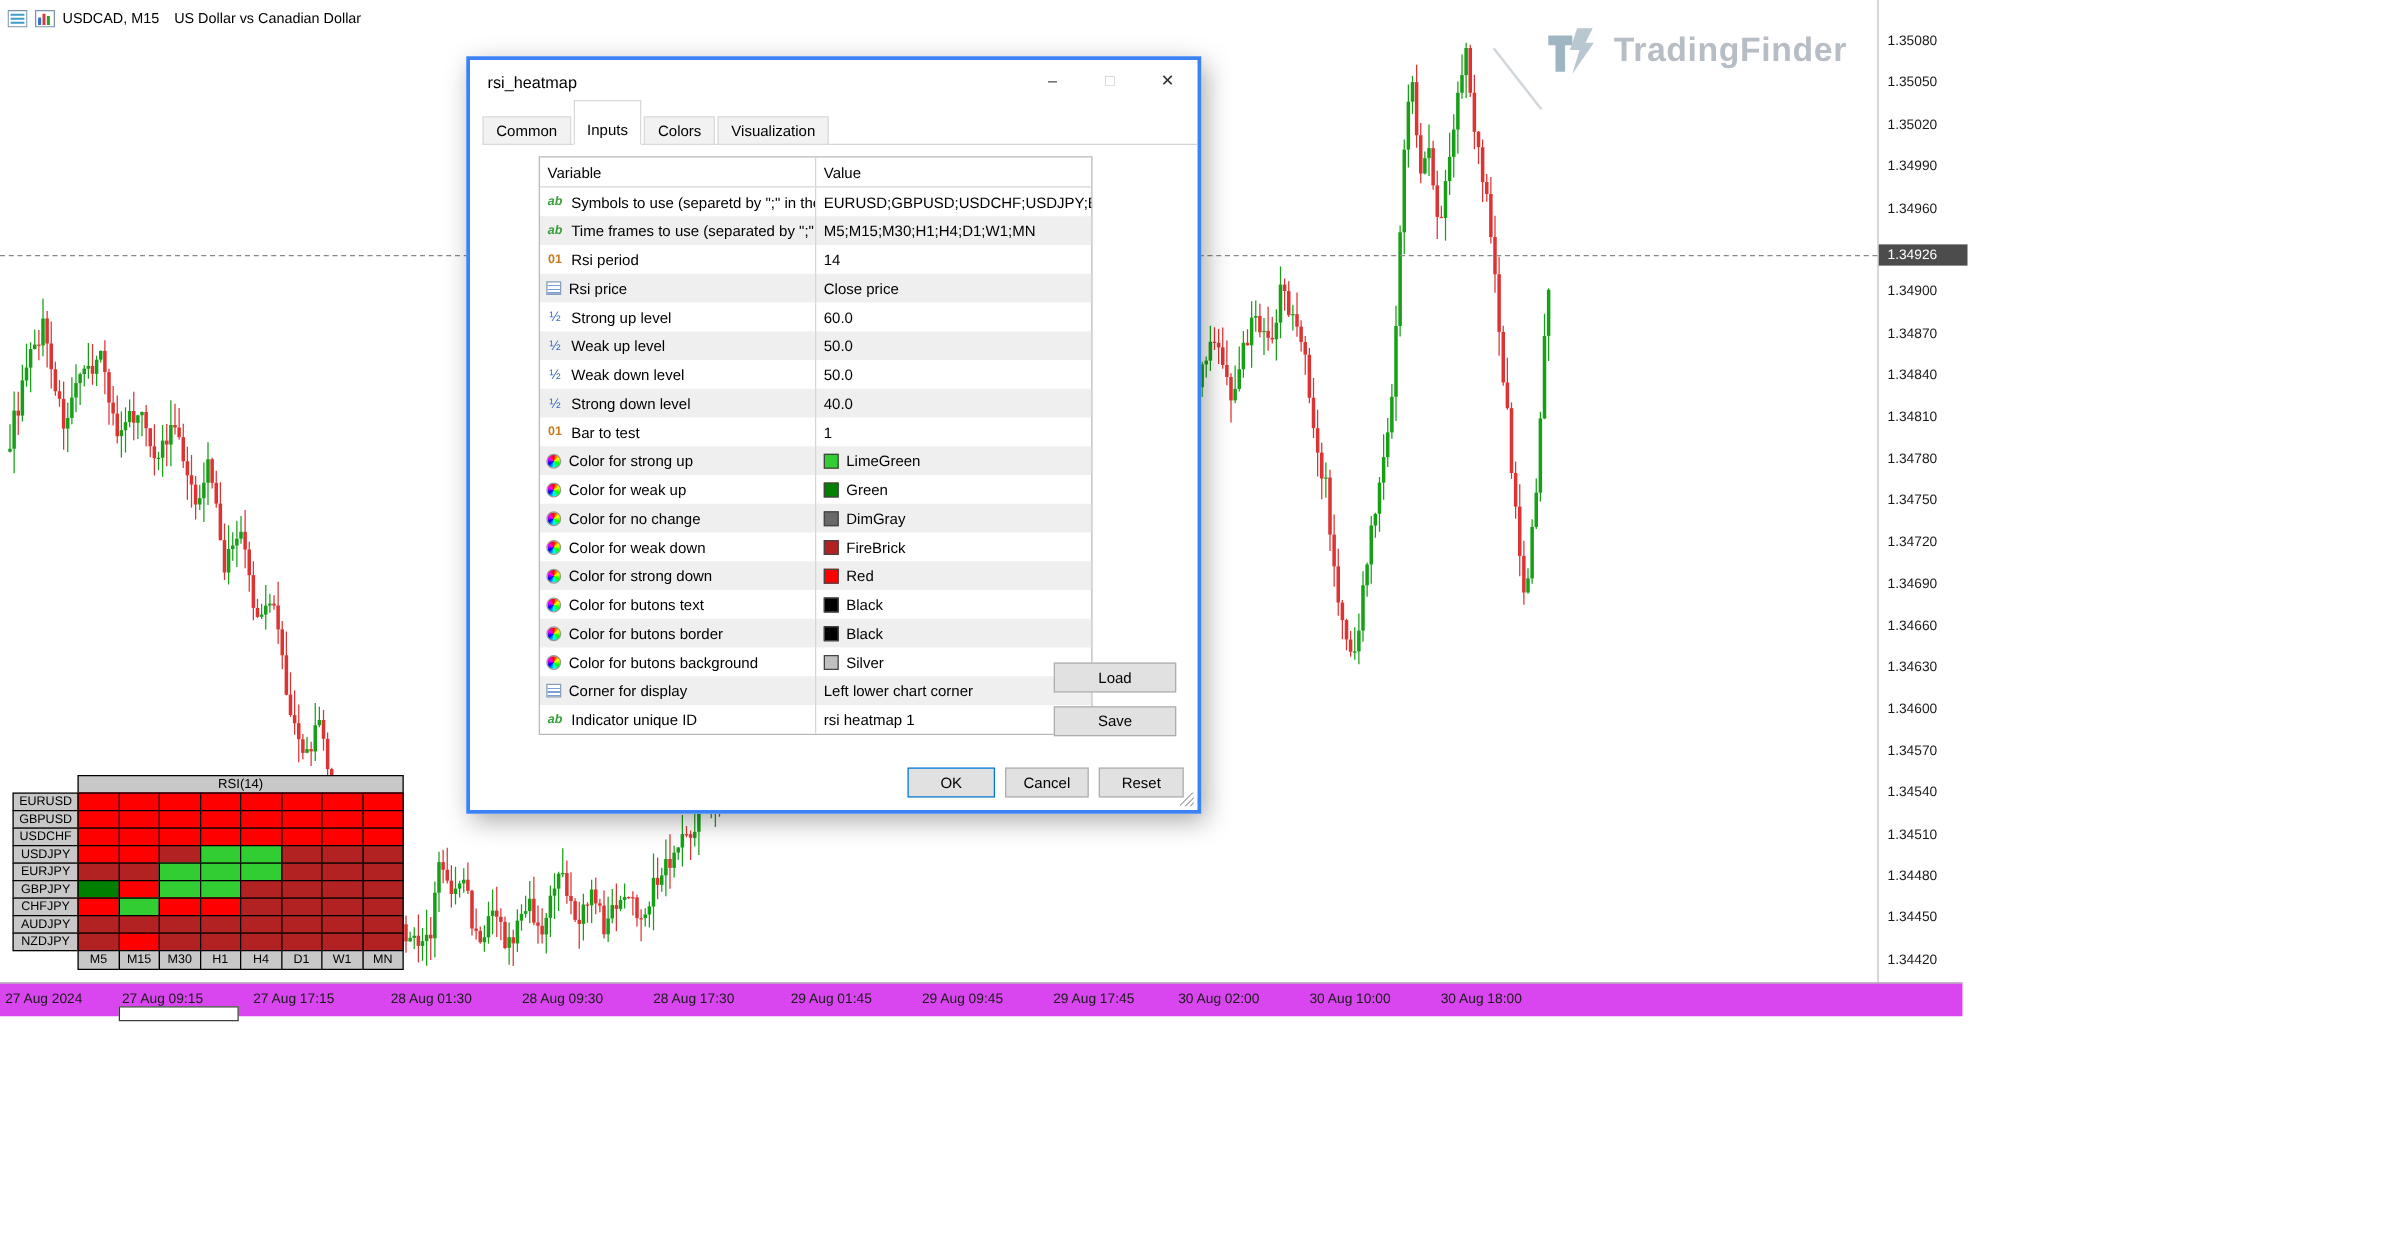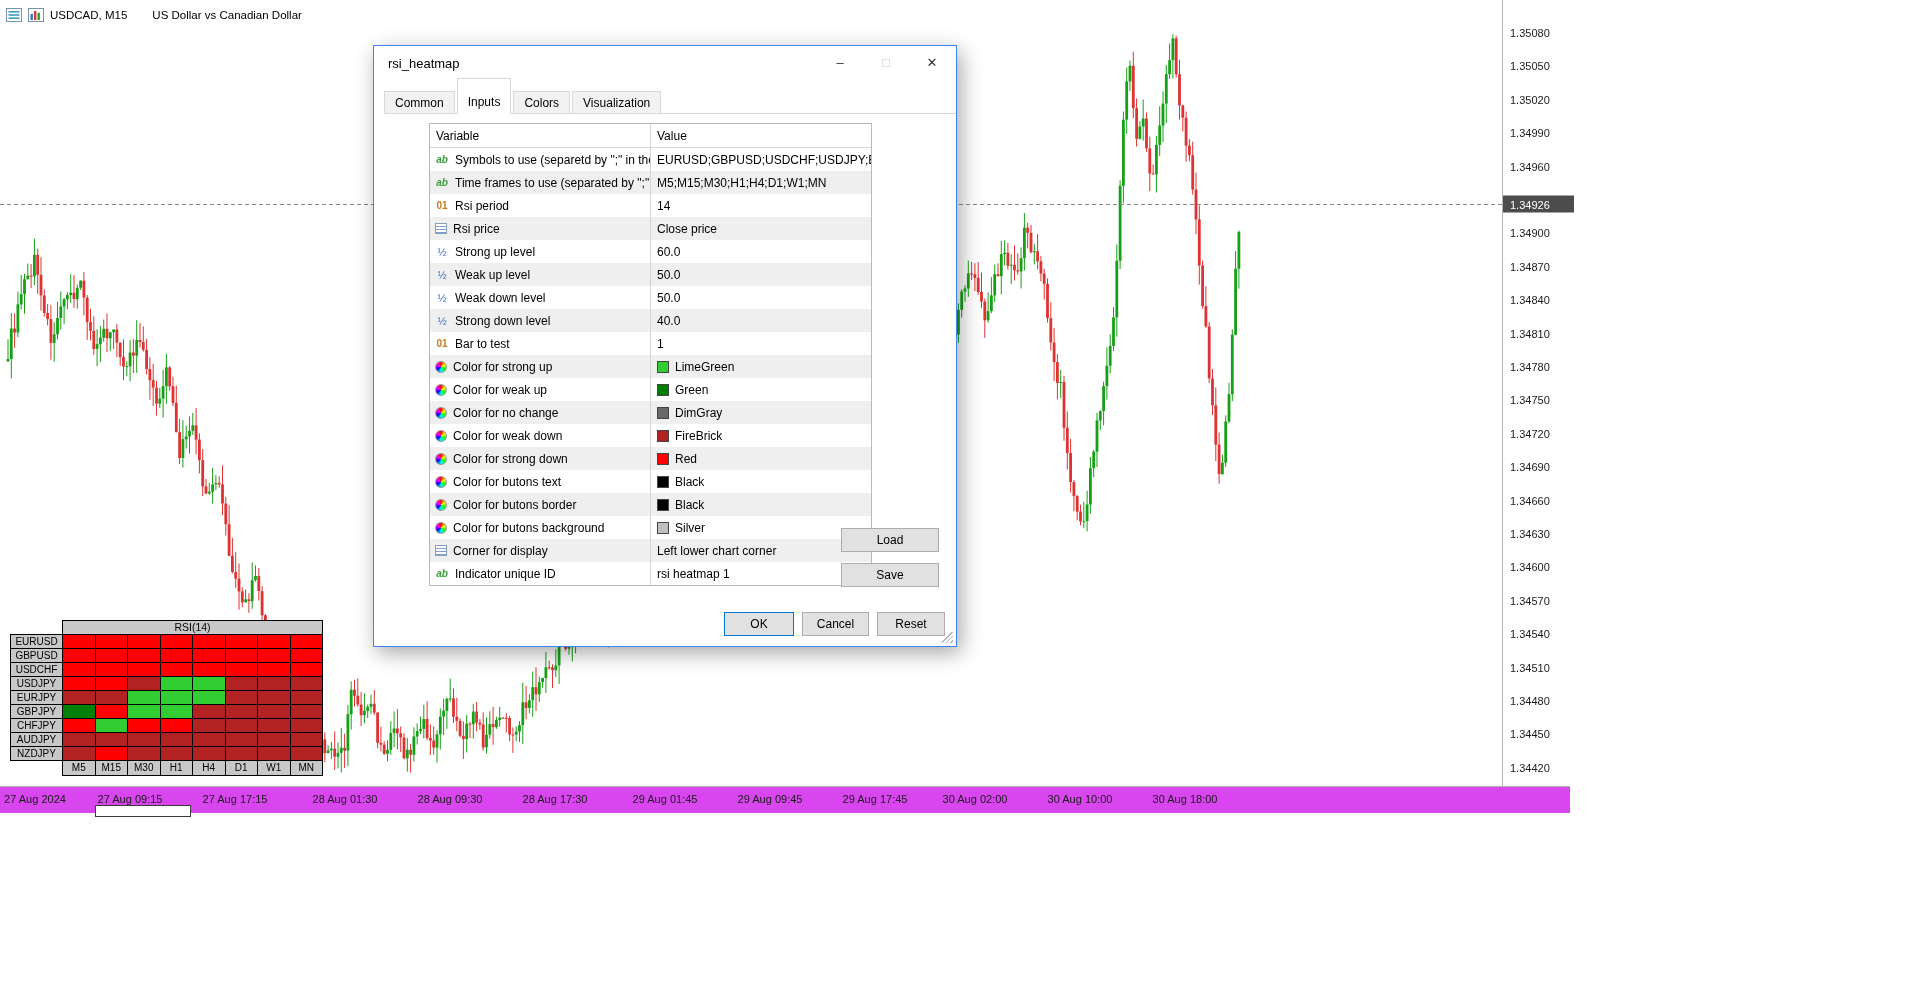--- a/index.html
+++ b/index.html
@@ -3,21 +3,21 @@
 <meta charset="utf-8">
 <style>
   html,body{margin:0;padding:0;background:#fff;}
   body{width:1920px;height:997px;font-family:"Liberation Sans",sans-serif;-webkit-font-smoothing:antialiased;}
   .screen{position:relative;width:1920px;height:997px;overflow:hidden;background:#fff;}
 
   
   .chart{position:absolute;left:0;top:0;width:1502px;height:786px;background:#fff;border-right:1px solid #b5b5b5;}
   #candles-svg{position:absolute;left:0;top:0;pointer-events:none;}
   .symbol-label{position:absolute;left:6px;top:8px;display:flex;align-items:center;gap:6px;font-size:11.5px;color:#000;z-index:2;}
-  .symbol-label .desc{margin-left:19px;}
+  .symbol-label .desc{margin-left:6px;}
   .tb-icon{display:inline-flex;}
 
   
   .watermark{position:absolute;left:1185px;top:0;width:340px;height:80px;display:flex;align-items:center;padding-left:44px;gap:12px;z-index:1;box-sizing:border-box;}
   .wm-text{font-size:27px;color:#b7bdc4;letter-spacing:.5px;font-weight:bold;}
   .wm-diag{position:absolute;height:2px;background:#d2d7db;}
   .wm-diag1{left:306px;top:22px;width:62px;transform:rotate(52deg);}
   .wm-diag2{left:-2px;top:62px;width:62px;transform:rotate(52deg);}
 
   
@@ -31,21 +31,21 @@
   .partial-box{position:absolute;left:95px;top:805px;width:94px;height:10px;border:1px solid #3c3c3c;background:#fff;z-index:4;}
 
   
   .hm{position:absolute;left:10px;top:620px;width:313px;height:140px;z-index:3;font-size:10px;color:#000;}
   .hm-title{position:absolute;left:52px;top:0;width:261px;height:15px;background:#c8c8c8;border:1px solid #000;box-sizing:border-box;text-align:center;line-height:13px;font-size:10.5px;}
   .hm-label{position:absolute;left:0;width:53px;height:15px;background:#c8c8c8;border:1px solid #000;box-sizing:border-box;text-align:center;line-height:13px;overflow:hidden;}
   .hm-cell{position:absolute;width:33.5px;height:15px;border:1px solid #000;box-sizing:border-box;}
   .hm-tf{position:absolute;top:140px;width:33.5px;height:16px;background:#c8c8c8;border:1px solid #000;box-sizing:border-box;text-align:center;line-height:14px;}
 
   
-  .dialog{position:absolute;left:373px;top:45px;width:582px;height:600px;background:#fff;border:1px solid #3b82f6;box-shadow:4px 6px 20px rgba(0,0,0,.35);z-index:10;font-size:12px;color:#000;}
+  .dialog{position:absolute;left:373px;top:45px;width:582px;height:600px;background:#fff;border:3px solid #3b82f6;box-shadow:4px 6px 20px rgba(0,0,0,.35);z-index:10;font-size:12px;color:#000;}
   .dlg-title{height:34px;display:flex;align-items:center;padding-left:14px;font-size:13px;}
   .dlg-winbtns{position:absolute;right:1px;top:1px;display:flex;}
   .wbtn{width:46px;height:30px;display:flex;align-items:center;justify-content:center;font-size:13px;color:#333;cursor:default;}
   .wbtn.max{color:#c9c9c9;}
   .dlg-tabs{display:flex;align-items:flex-end;height:24px;margin:9px 0 0 10px;border-bottom:1px solid #d4d4d4;padding-right:12px;}
   .tab{padding:4px 10px 3px;border:1px solid #d9d9d9;background:#f2f2f2;margin-right:2px;margin-bottom:-1px;font-size:12px;}
   .tab.active{background:#fff;border-bottom-color:#fff;padding-top:16px;padding-bottom:4px;}
 
   .dlg-table{position:absolute;left:17px;top:77px;width:443px;border:1px solid #b9b9b9;background:#fff;box-sizing:border-box;margin-left:38px;}
   .thead{display:flex;height:23px;border-bottom:1px solid #d5d5d5;align-items:center;}
@@ -845,20 +845,29 @@
             <rect x="0.5" y="0.5" width="15" height="13" fill="#fff" stroke="#7a93ad"></rect>
             <rect x="2.5" y="6" width="2.4" height="6" fill="#2f6fd0"></rect>
             <rect x="6" y="3" width="2.4" height="9" fill="#d43b3b"></rect>
             <rect x="9.5" y="4.8" width="2.4" height="7.2" fill="#2aa02a"></rect>
           </svg>
       </span>
       <span>USDCAD, M15</span>
       <span class="desc">US Dollar vs Canadian Dollar</span>
     </div>
 
+    <div class="watermark">
+      <svg width="50" height="50" viewBox="0 0 52 52">
+        <path d="M10 14 L30 14 L30 22 L24 22 L24 44 L16 44 L16 22 L10 22 Z" fill="#9fb6c2"></path>
+        <path d="M34 8 L47 8 L41 20 L48 20 L30 46 L36 26 L28 26 Z" fill="#b9c8d0"></path>
+      </svg>
+      <span class="wm-text">TradingFinder</span>
+      <div class="wm-diag wm-diag1"></div>
+      <div class="wm-diag wm-diag2"></div>
+    </div>
 
     <div class="hm" id="heatmap">
         <div class="hm-title">RSI(14)</div>
         <div class="hm-label" style="top:14px">EURUSD</div>
         <div class="hm-cell" style="left:52px;top:14px;background:#FF0000"></div>
         <div class="hm-cell" style="left:84.5px;top:14px;background:#FF0000"></div>
         <div class="hm-cell" style="left:117px;top:14px;background:#FF0000"></div>
         <div class="hm-cell" style="left:149.5px;top:14px;background:#FF0000"></div>
         <div class="hm-cell" style="left:182px;top:14px;background:#FF0000"></div>
         <div class="hm-cell" style="left:214.5px;top:14px;background:#FF0000"></div>

